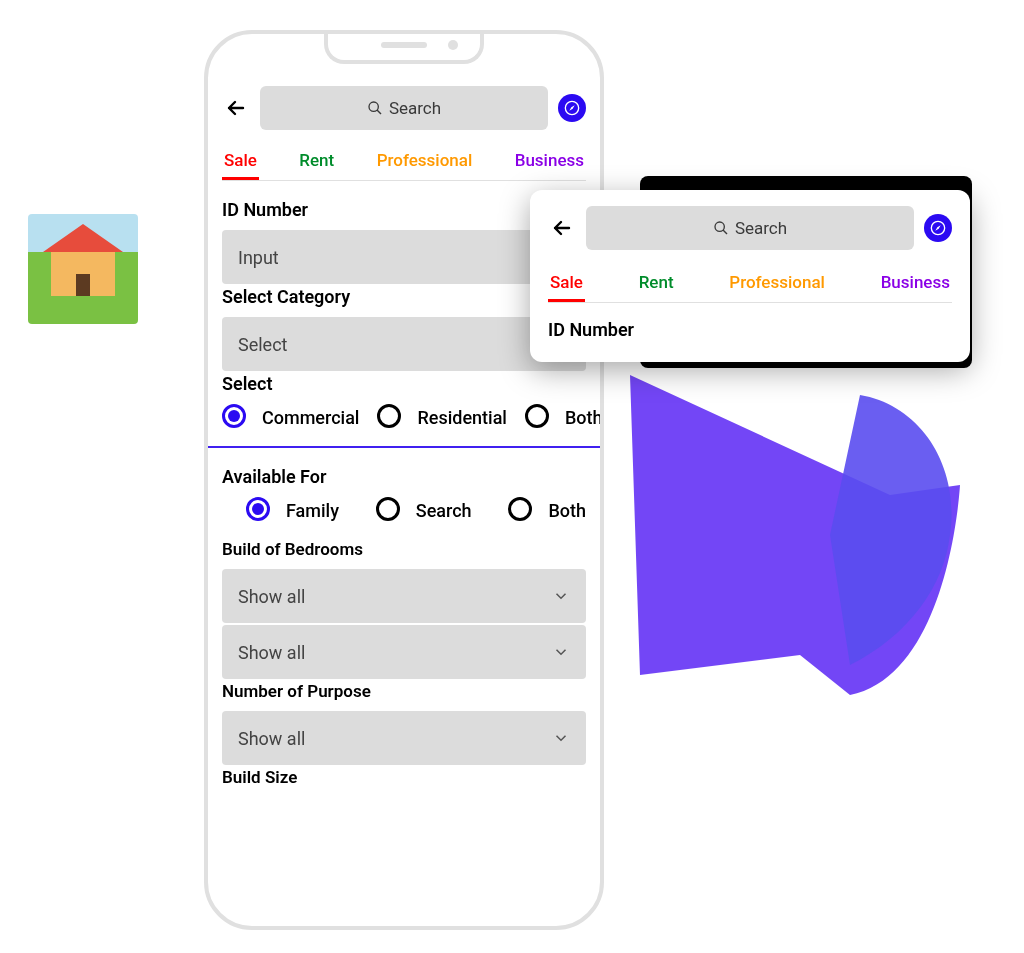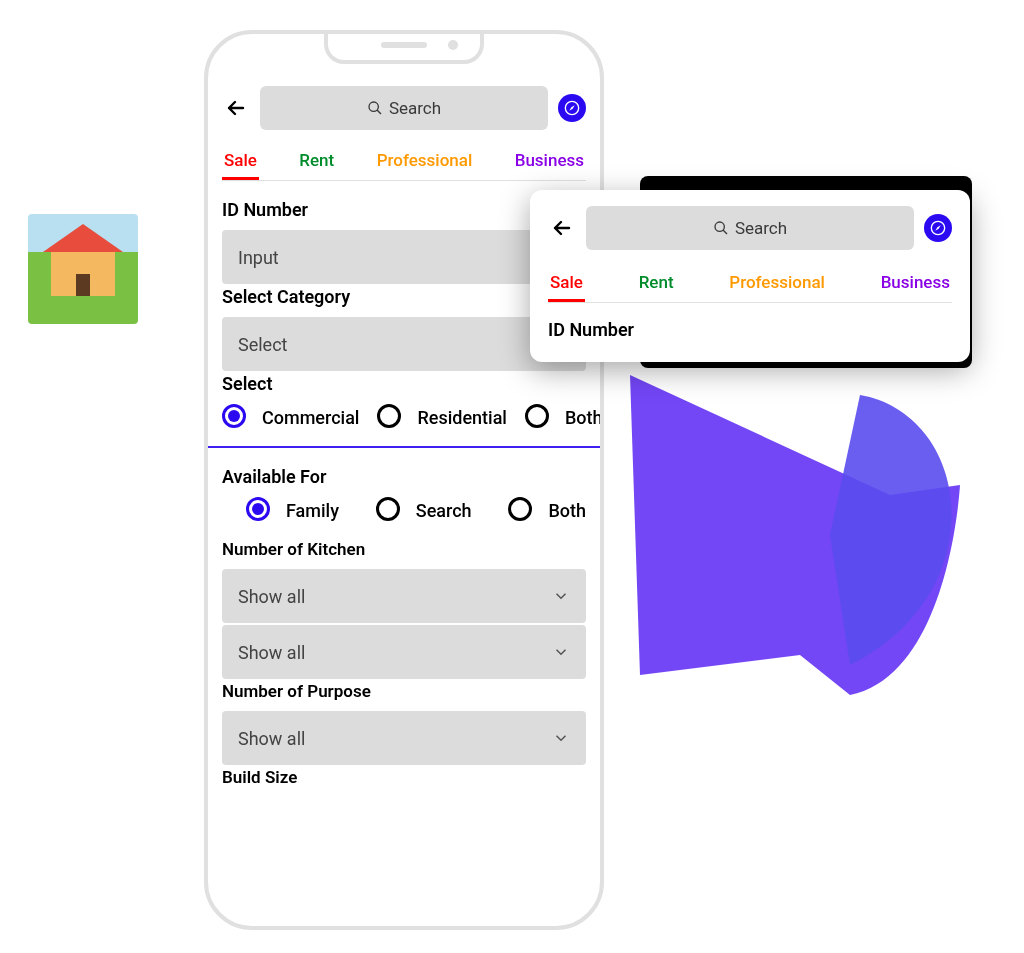--- a/index.html
+++ b/index.html
@@ -353,21 +353,21 @@
         <div class="radio-item">
           <div class="radio-circle"></div>
           <span class="radio-label">Search</span>
         </div>
         <div class="radio-item">
           <div class="radio-circle"></div>
           <span class="radio-label">Both</span>
         </div>
       </div>
 
-      <div class="sub-label">Number of Kitchen</div>
+      <div class="sub-label">Build of Bedrooms</div>
       <div class="select-box">
         <span>Show all</span>
         <svg class="chevron" width="18" height="18" viewBox="0 0 24 24">
             <path d="M6 9l6 6 6-6" stroke="#555" stroke-width="2" fill="none"></path>
           </svg>
       </div>
 
       <div class="select-box">
         <span>Show all</span>
         <svg class="chevron" width="18" height="18" viewBox="0 0 24 24">

